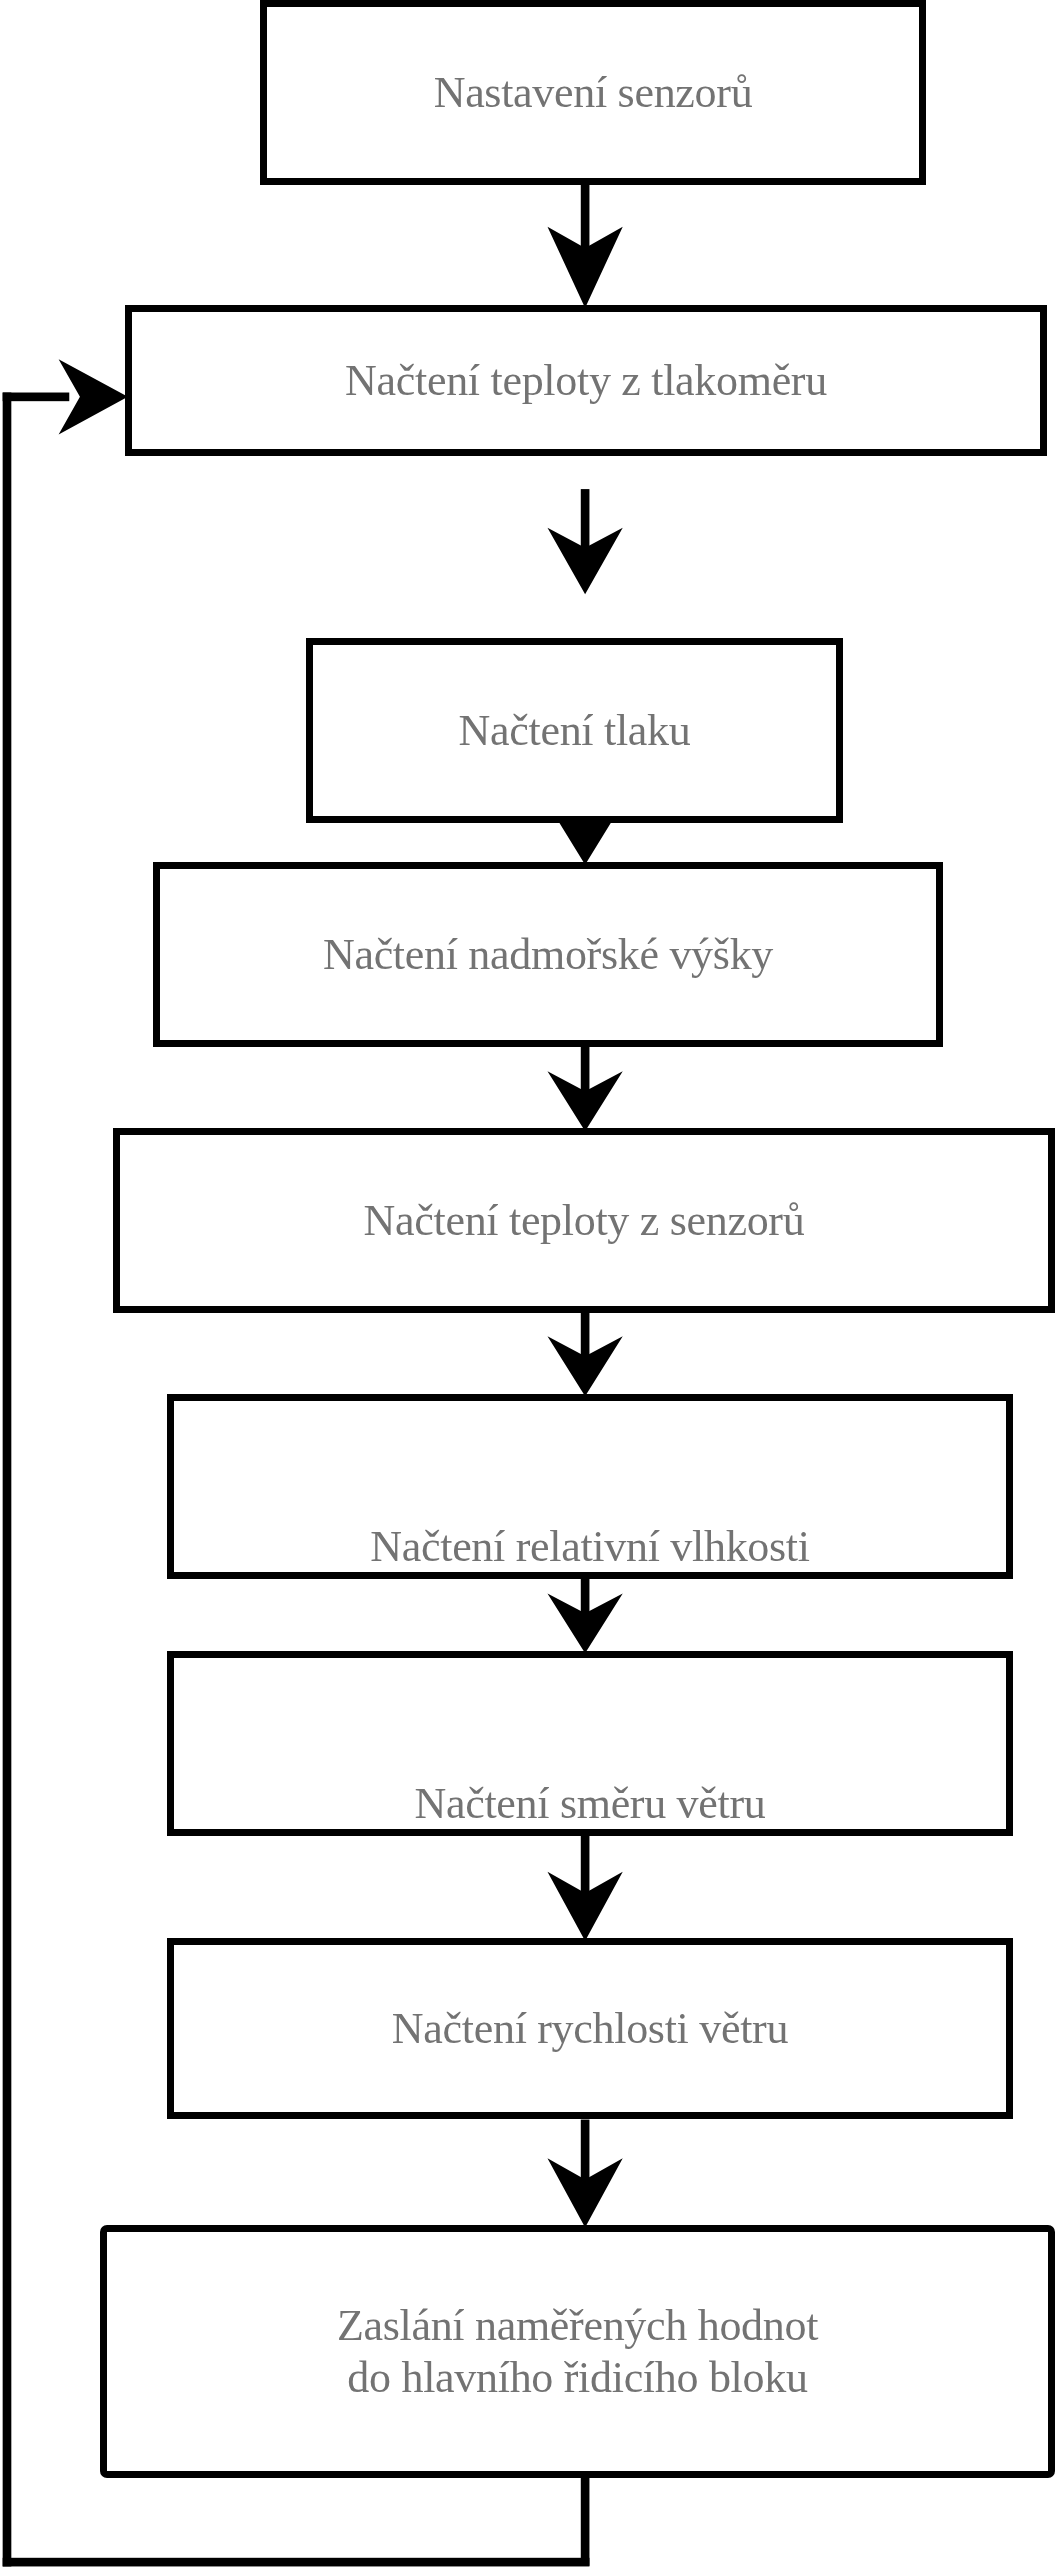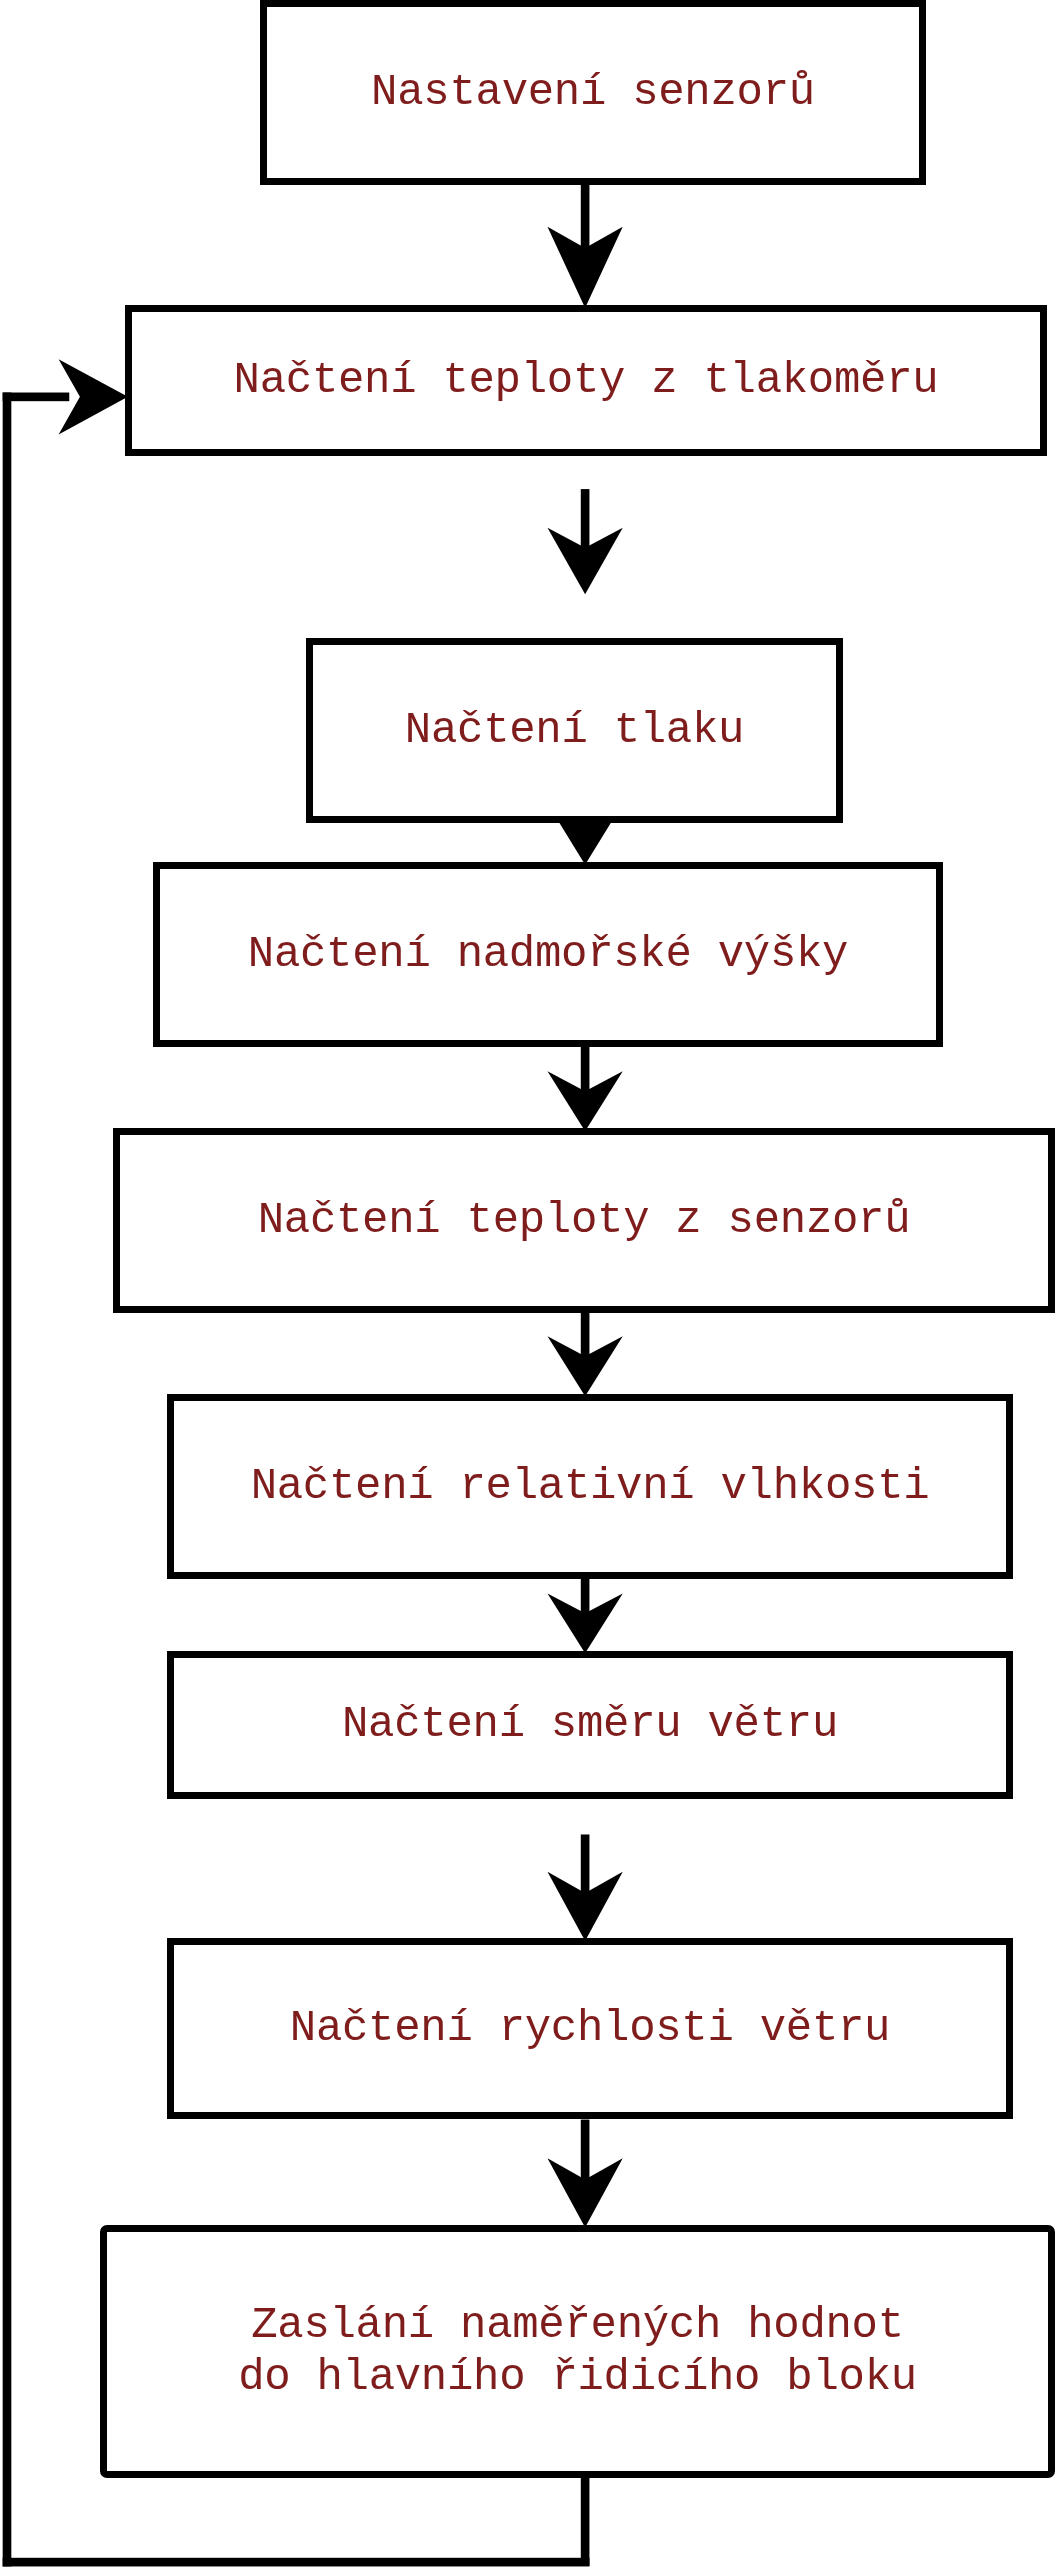--- a/index.html
+++ b/index.html
@@ -30,24 +30,24 @@
     position: absolute;
     box-sizing: border-box;
     background: #ffffff;
     border: 7.3px solid #000000;
     display: flex;
     align-items: center;
     justify-content: center;
     z-index: 2;
   }
   .node-label {
-    font-family: Liberation Mono, monospace;
+    font-family: Liberation Serif, serif;
     font-size: 44px;
     line-height: 1.16;
-    color: #7f1d1d;
+    color: #737373;
     text-align: center;
     white-space: pre-line;
     letter-spacing: -0.3px;
     padding: 0 6.7px;
   }
   .node-label.two-line {
     line-height: 1.18;
   }
 </style>
 </head>
@@ -119,25 +119,25 @@
   </div>
 
   <div class="node" style="left:153px; top:862px; width:790px; height:185px;">
     <span class="node-label">Načtení nadmořské výšky</span>
   </div>
 
   <div class="node" style="left:113px; top:1128px; width:942px; height:185px;">
     <span class="node-label">Načtení teploty z senzorů</span>
   </div>
 
-  <div class="node" style="left:167px; top:1394px; width:846px; height:185px;">
+  <div class="node" style="left:167px; top:1394px; width:846px; height:185px;align-items:flex-end;">
     <span class="node-label">Načtení relativní vlhkosti</span>
   </div>
 
-  <div class="node" style="left:167px; top:1651px; width:846px; height:148px;">
+  <div class="node" style="left:167px; top:1651px; width:846px; height:185px;align-items:flex-end;">
     <span class="node-label">Načtení směru větru</span>
   </div>
 
   <div class="node" style="left:167px; top:1938px; width:846px; height:181px;">
     <span class="node-label">Načtení rychlosti větru</span>
   </div>
 
   <div class="node" style="left:100px; top:2225px; width:955px; height:253px;border-radius:7px;">
     <span class="node-label two-line">Zaslání naměřených hodnot
 do hlavního řidicího bloku</span>

